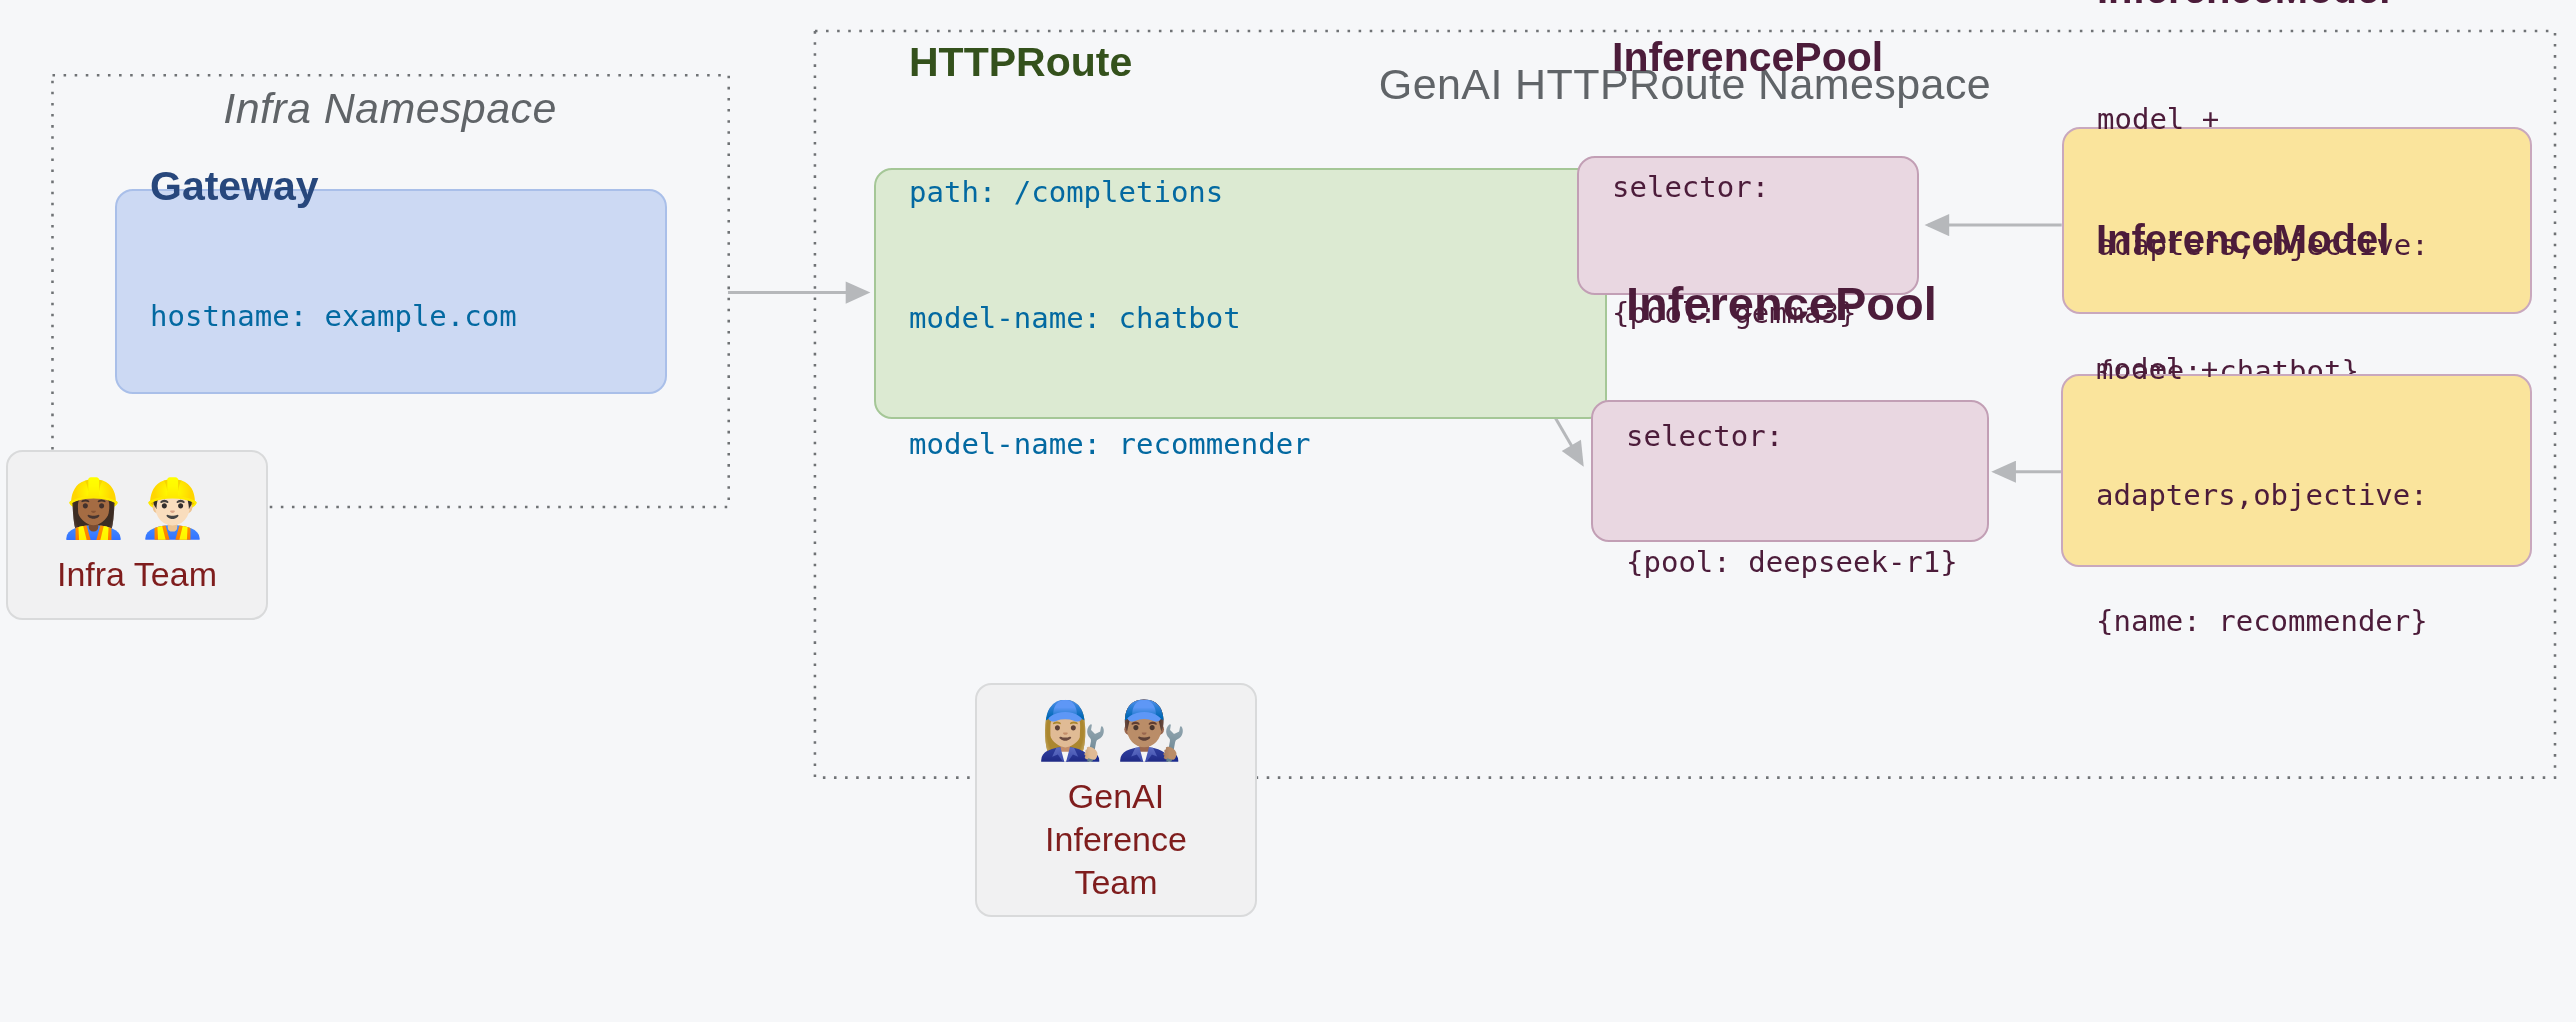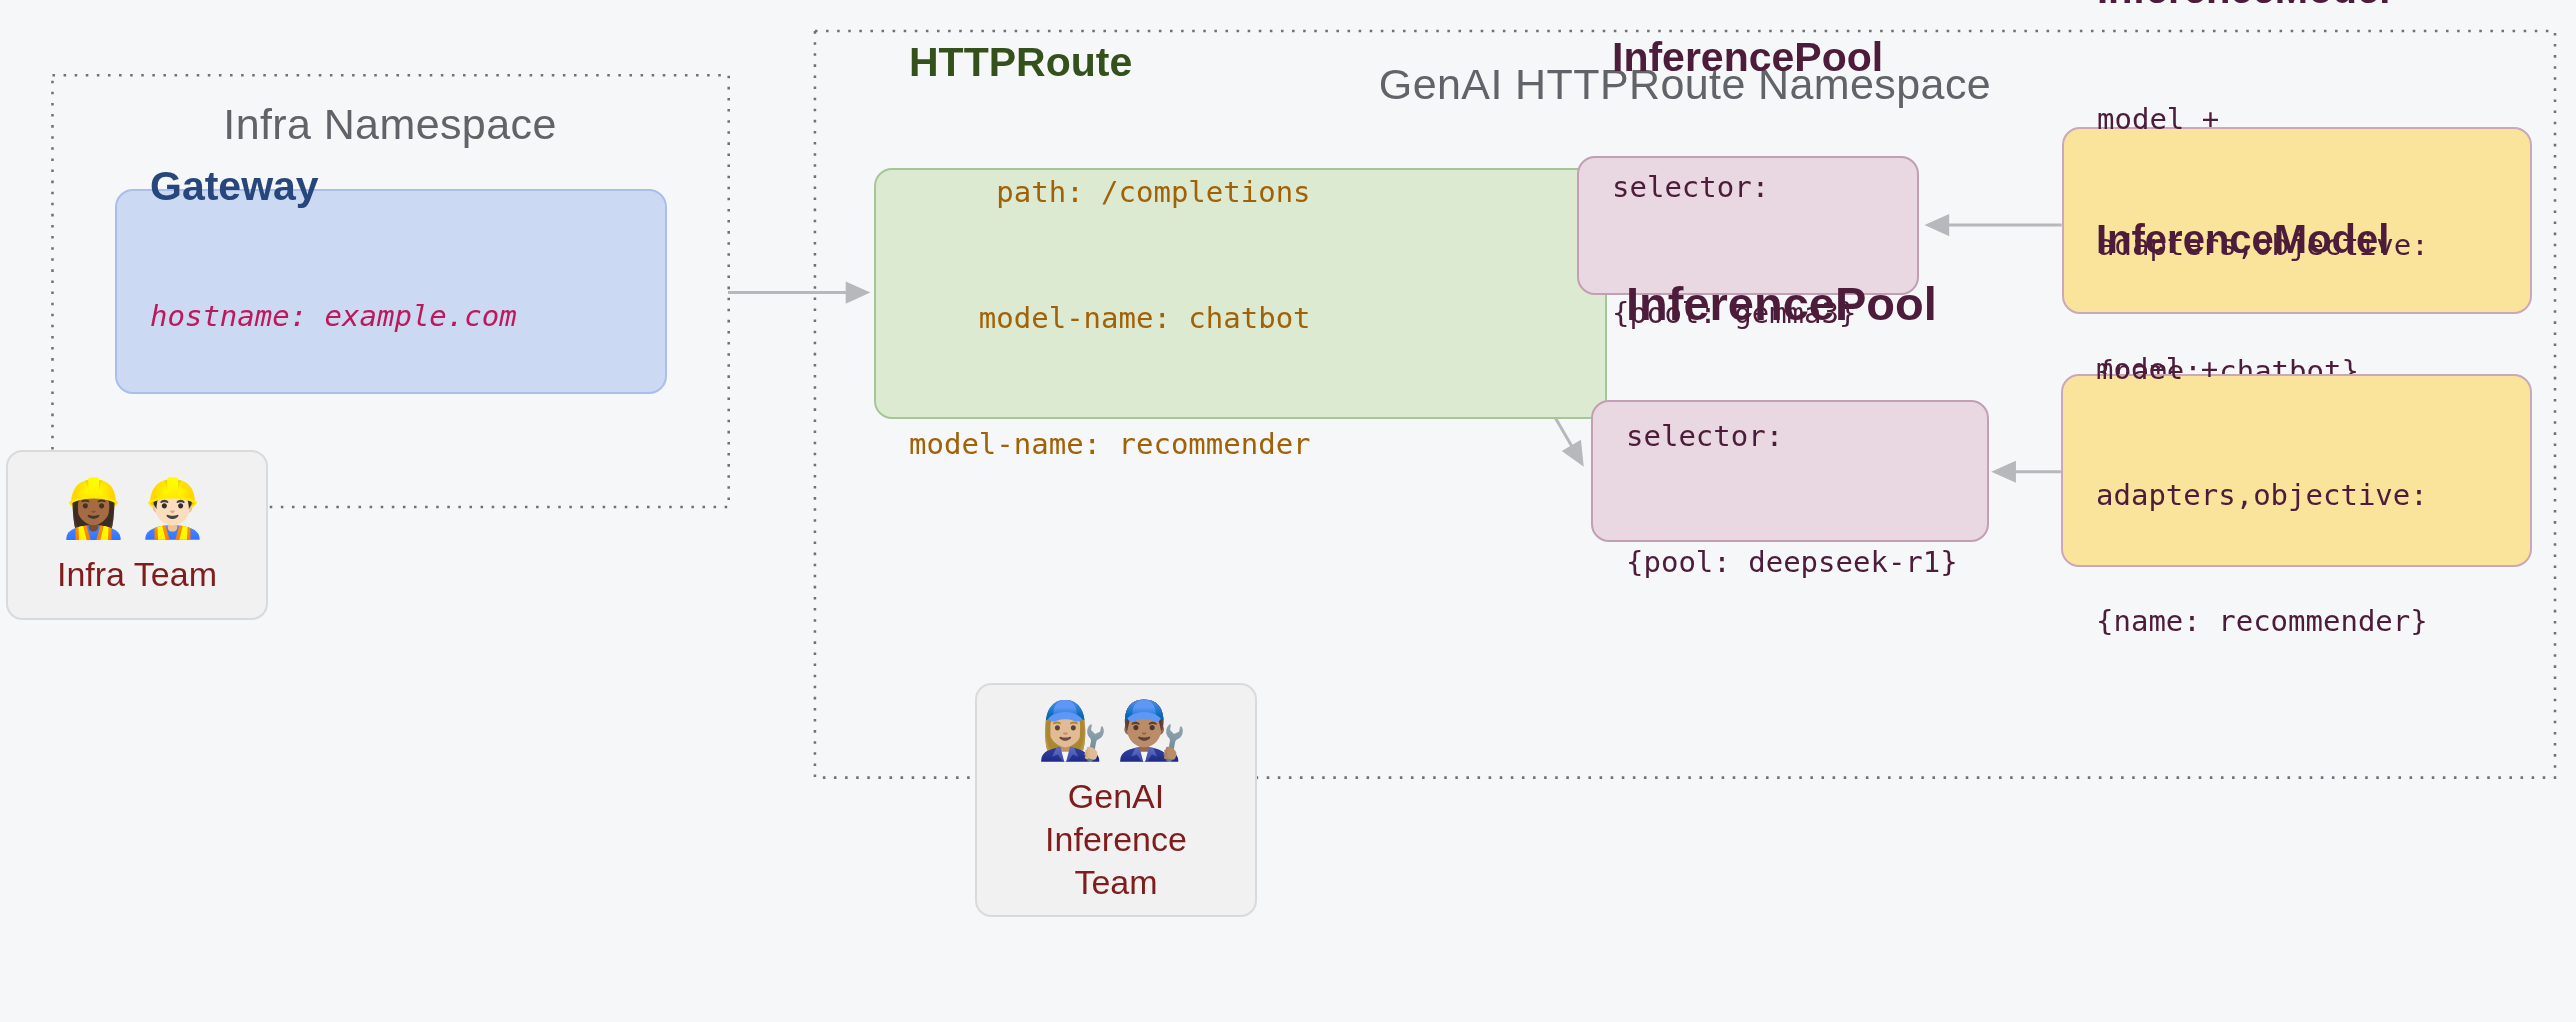--- a/index.html
+++ b/index.html
@@ -19,21 +19,21 @@
   }
   .ns-title {
     position: absolute;
     z-index: 1;
     text-align: center;
     font-size: 43px;
     line-height: 49px;
     color: #606468;
     letter-spacing: 0.4px;
   }
-  .ns-title--infra { left: 52px;   top: 100px; width: 676px;  }
+  .ns-title--infra { left: 52px;   top: 84px; width: 676px; font-style: italic;  }
   .ns-title--genai { left: 815px; top: 60px;  width: 1740px; }
 
   .node {
     position: absolute;
     z-index: 1;
     box-sizing: border-box;
     border-radius: 18px;
     border: 2.2px solid transparent;
     display: flex;
     flex-direction: column;
@@ -48,24 +48,24 @@
     white-space: pre;
   }
   .node-lines {
     font-family: "DejaVu Sans Mono", monospace;
     font-size: 29px;
     line-height: 42px;
     white-space: pre;
   }
   .node--blue   { background: #ccd9f3; border-color: #a9bfe9; }
   .node--blue .node-title   { color: #27477c; }
-  .node--blue .node-lines   { color: #be185d; font-style: italic; }
+  .node--blue .node-lines   { color: #0369a1; }
   .node--green  { background: #dcead2; border-color: #a5c797; }
   .node--green .node-title  { color: #34511c; }
-  .node--green .node-lines  { color: #a16207; text-align: right; }
+  .node--green .node-lines  { color: #0369a1; }
   .node--pink   { background: #e9d7e1; border-color: #c29fb5; }
   .node--yellow { background: #fae49c; border-color: #c9a8bd; }
   .node--pink .node-title,  .node--pink .node-lines,
   .node--yellow .node-title, .node--yellow .node-lines { color: #4c1c3a; }
 
   .node--gateway    { left: 115px;  top: 189px; width: 552px; height: 205px; }
   .node--httproute  { left: 874px; top: 168px; width: 733px; height: 251px; }
   .node--pool1      { left: 1577px; top: 156px; width: 342px; height: 139px; }
   .node--pool2      { left: 1591px; top: 400px; width: 398px; height: 142px; }
   .node--pool2 .node-title { font-size: 47px; line-height: 55px; }

